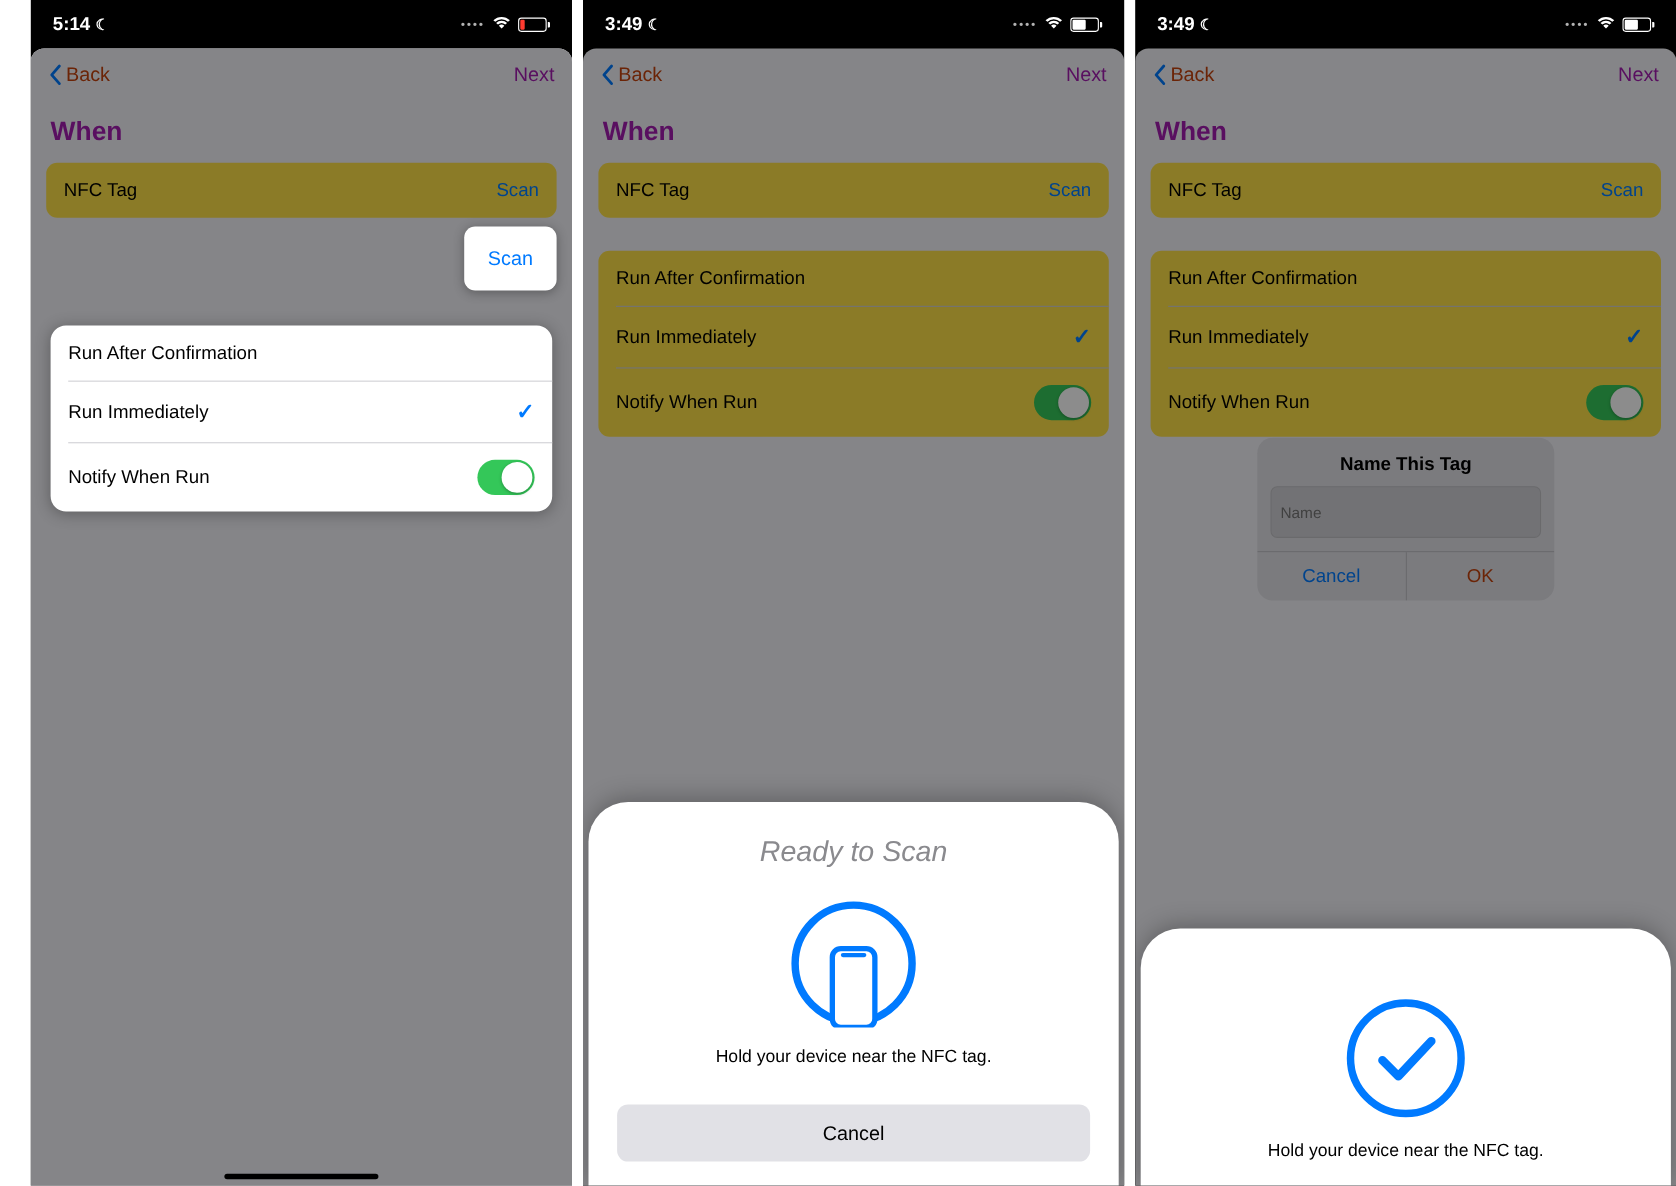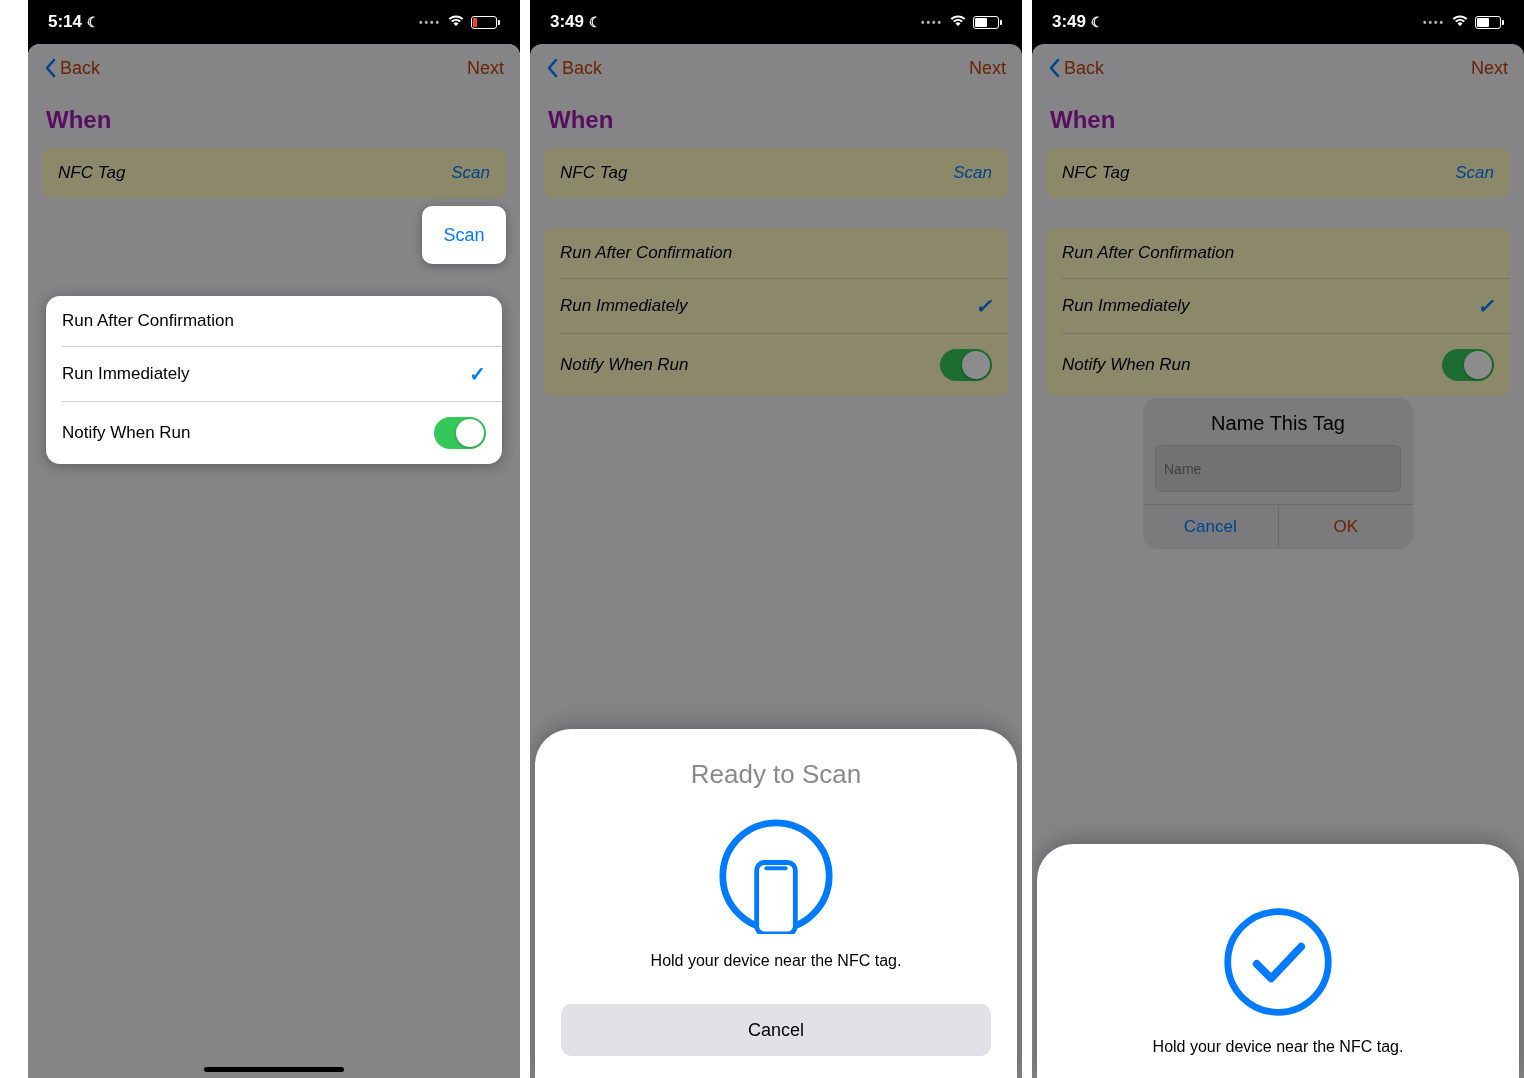--- a/index.html
+++ b/index.html
@@ -11,49 +11,49 @@
   .statusbar { height: 44px; display: flex; justify-content: space-between; align-items: center; padding: 0 20px; color: #fff; font-weight: 600; font-size: 17px; }
   .statusbar .right { display: flex; align-items: center; gap: 6px; }
   .dots { letter-spacing: 2px; font-size: 10px; opacity: .7; }
   .moon { font-size: 14px; }
 
   
   .app { background: #f2f2f7; position: absolute; top: 44px; bottom: 0; left: 0; right: 0; border-radius: 12px 12px 0 0; }
 
   .navbar { height: 48px; display: flex; justify-content: space-between; align-items: center; padding: 0 16px; font-size: 18px; }
   .navbar .back { color: #c2410c; display: flex; align-items: center; gap: 4px; }
-  .navbar .next { color: #c2410c; }
+  .navbar .next { color: #a21caf; }
 
   h2.when { font-size: 24px; font-weight: 700; padding: 14px 18px 8px; color: #a21caf; }
 
-  .row-card { background: #fef9c3; margin: 6px 14px; border-radius: 10px; font-style: italic; }
+  .row-card { background: #fde047; margin: 6px 14px; border-radius: 10px; }
   .row { display: flex; justify-content: space-between; align-items: center; padding: 15px 16px; font-size: 17px; color: #000; }
   .row .link { color: #007aff; }
   .sep { height: 1px; background: #d0d0d5; margin-left: 16px; }
 
   .check { color: #007aff; font-size: 20px; font-weight: 700; }
 
   .toggle { width: 52px; height: 32px; background: #34c759; border-radius: 16px; position: relative; }
   .toggle::after { content: ""; position: absolute; right: 2px; top: 2px; width: 28px; height: 28px; background: #fff; border-radius: 50%; box-shadow: 0 1px 3px rgba(0,0,0,.3); }
   .scan-btn-hl { position:absolute; right:14px; top:162px; width:84px; height:58px; background:#fff; border-radius:10px; display:flex; align-items:center; justify-content:center; color:#007aff; font-size:18px; box-shadow: 0 2px 10px rgba(0,0,0,.3);}
   .opt-card-hl { position:absolute; left:18px; right:18px; top:252px; background:#fff; border-radius:14px; box-shadow:0 2px 14px rgba(0,0,0,.3); }
 
   
   .sheet { position: absolute; left: 5px; right: 5px; bottom: 0; background: #fff; border-radius: 36px 36px 0 0; padding: 30px 26px 22px; text-align: center; box-shadow: 0 -4px 20px rgba(0,0,0,.25); }
-  .sheet h3 { color: #8a8a8e; font-weight: 400; font-size: 26px; margin-bottom: 28px; }
+  .sheet h3 { color: #8a8a8e; font-weight: 400; font-size: 26px; margin-bottom: 28px; font-style: italic; }
   .sheet .hint { font-size: 16px; color: #000; margin-top: 18px; }
   .sheet .cancel { margin-top: 34px; background: #e1e1e6; border: none; width: 100%; height: 52px; border-radius: 10px; font-size: 18px; color: #000; }
 
   .nfc-icon { width: 116px; height: 116px; margin: 0 auto; }
   .nfc-icon svg, .succ-icon svg { width: 100%; height: 100%; }
   .succ-icon { width: 116px; height: 116px; margin: 0 auto; margin-top: 20px; }
 
   
   .alert { position:absolute; left:50%; top:398px; transform:translateX(-50%); width:270px; background:#e0e0e5; border-radius:14px; overflow:hidden; text-align:center; filter: brightness(0.55);}
-  .alert h4 { font-size:20px; font-weight:400; padding:14px 10px 10px; }
+  .alert h4 { font-size:17px; font-weight:700; padding:14px 10px 10px; }
   .alert input { width: calc(100% - 24px); margin: 0 4px 12px; height:47px; background:#d0d0d5; border:1px solid #c0c0c5; border-radius:6px; padding:0 8px; font-size:14px; }
   .alert .btns { display:flex; border-top:1px solid #c0c0c5; }
   .alert .btns div { flex:1; padding:12px 0; font-size:17px; }
   .alert .btns div:first-child { color:#007aff; border-right:1px solid #c0c0c5; font-weight:400;}
   .alert .btns div:last-child { color:#c2410c; }
 
   .homebar { position:absolute; bottom:6px; left:50%; transform:translateX(-50%); width:140px; height:5px; background:#000; border-radius:3px; }
 
   .battery { display:inline-flex; align-items:center; }
   .battery-body { width:26px; height:13px; border:1px solid #fff; border-radius:3px; position:relative; }

